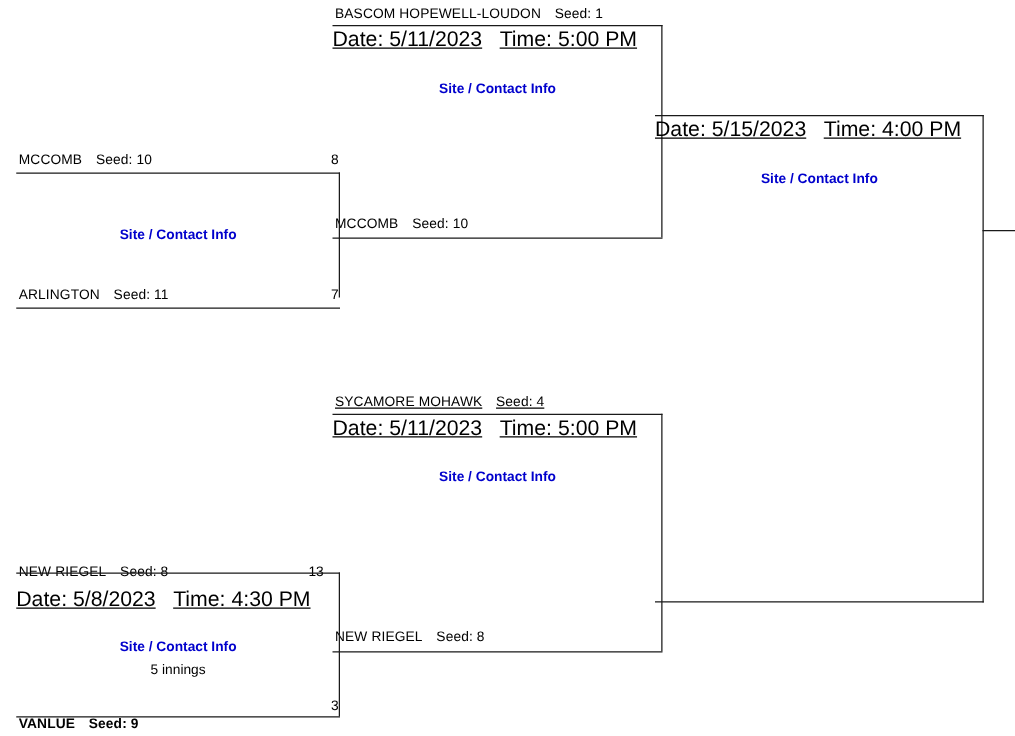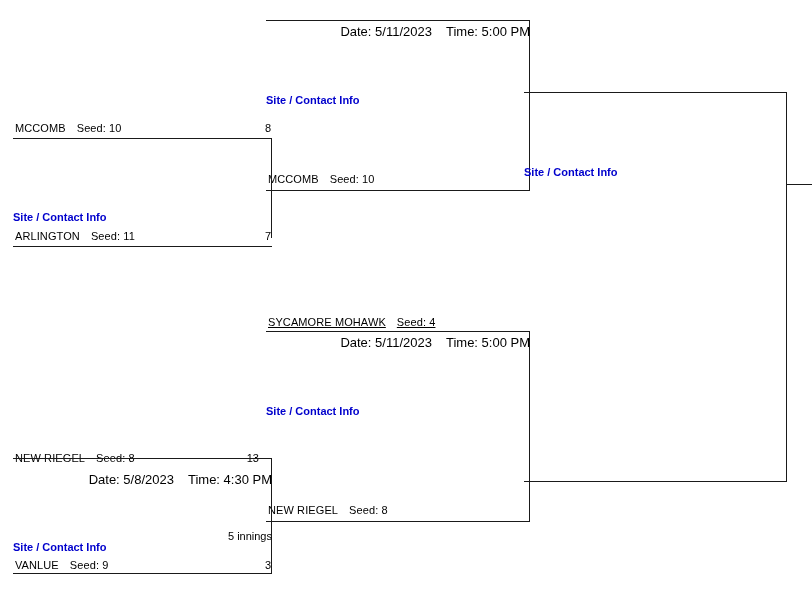--- a/index.html
+++ b/index.html
@@ -45,52 +45,55 @@
   }
   .score {
     position: absolute;
     font-size: 11px;
     line-height: 12px;
     white-space: nowrap;
     text-align: right;
   }
   .meta {
     position: absolute;
-    font-size: 13px;
+    font-size: 17px;
     line-height: 13px;
     white-space: nowrap;
-    text-align: right;
+    text-align: left;
+    text-decoration: underline;
   }
   .meta .tm {
     margin-left: 14px;
   }
   .sitelink {
     position: absolute;
     font-size: 11px;
     line-height: 13px;
     font-weight: bold;
     color: #0000cc;
     white-space: nowrap;
-    text-align: left;
+    text-align: center;
     cursor: pointer;
-    margin-top: 29px;
   }
   .note {
     position: absolute;
     font-size: 11px;
     line-height: 13px;
     white-space: nowrap;
-    text-align: right;
+    text-align: center;
   }
 </style>
 </head>
 <body>
 
 <div id="bracket">
 
+  <div class="team" style="left:268px; top:5px;">
+    <span>BASCOM HOPEWELL-LOUDON</span><span class="seed">Seed: 1</span>
+  </div>
 
   <div class="hline" style="left:266px; top:20px; width:264px;"></div>
 
   <div class="vline" style="left:529px; top:20px; height:170px;"></div>
 
   <div class="meta" style="left:266px; top:25px; width:264px;">
     <span>Date: 5/11/2023</span><span class="tm">Time: 5:00 PM</span>
   </div>
   <div class="sitelink" style="left:266px; top:65px; width:264px;">Site / Contact Info</div>
 
@@ -140,29 +143,32 @@
   <div class="score" style="left:203px; top:452px; width:56px;">13</div>
   <div class="hline" style="left:13px; top:458px; width:259px;"></div>
   <div class="vline" style="left:271px; top:458px; height:115px;"></div>
 
   <div class="meta" style="left:13px; top:473px; width:259px;">
     <span>Date: 5/8/2023</span><span class="tm">Time: 4:30 PM</span>
   </div>
   <div class="sitelink" style="left:13px; top:512px; width:259px;">Site / Contact Info</div>
   <div class="note" style="left:13px; top:530px; width:259px;">5 innings</div>
 
-  <div class="team" style="left:15px; top:559px;">
+  <div class="team" style="left:15px; top:573px;font-weight:bold;">
     <span>VANLUE</span><span class="seed">Seed: 9</span>
   </div>
   <div class="score" style="left:215px; top:559px; width:56px;">3</div>
   <div class="hline" style="left:13px; top:573px; width:259px;"></div>
 
   <div class="hline" style="left:524px; top:92px; width:263px;"></div>
 
   <div class="vline" style="left:786px; top:92px; height:390px;"></div>
 
   <div class="hline" style="left:524px; top:481px; width:263px;"></div>
 
   <div class="hline" style="left:786px; top:184px; width:26px;"></div>
 
+  <div class="meta" style="left:524px; top:97px; width:263px;">
+    <span>Date: 5/15/2023</span><span class="tm">Time: 4:00 PM</span>
+  </div>
   <div class="sitelink" style="left:524px; top:137px; width:263px;">Site / Contact Info</div>
 
 </div>
 
 </body></html>

